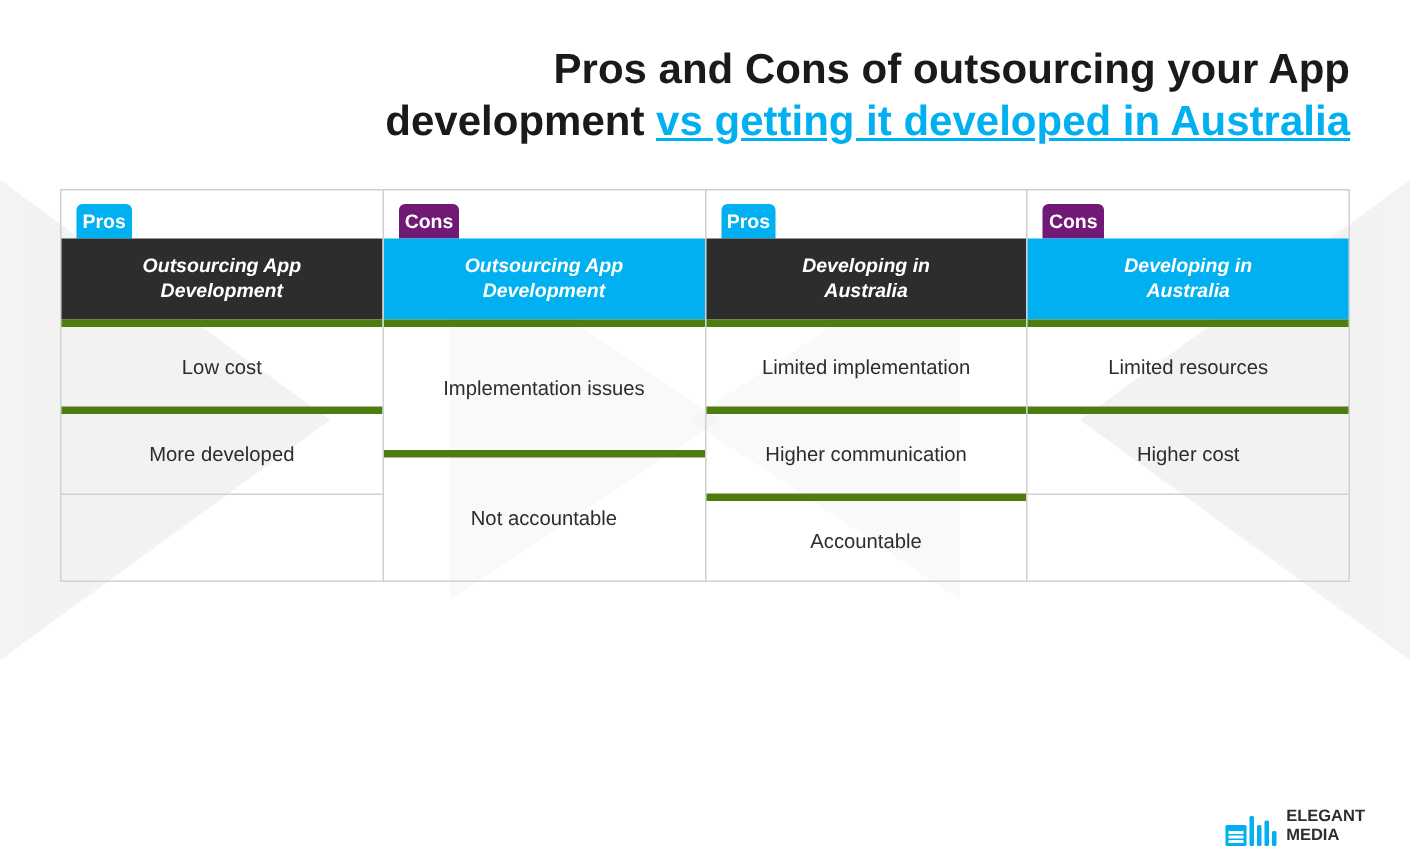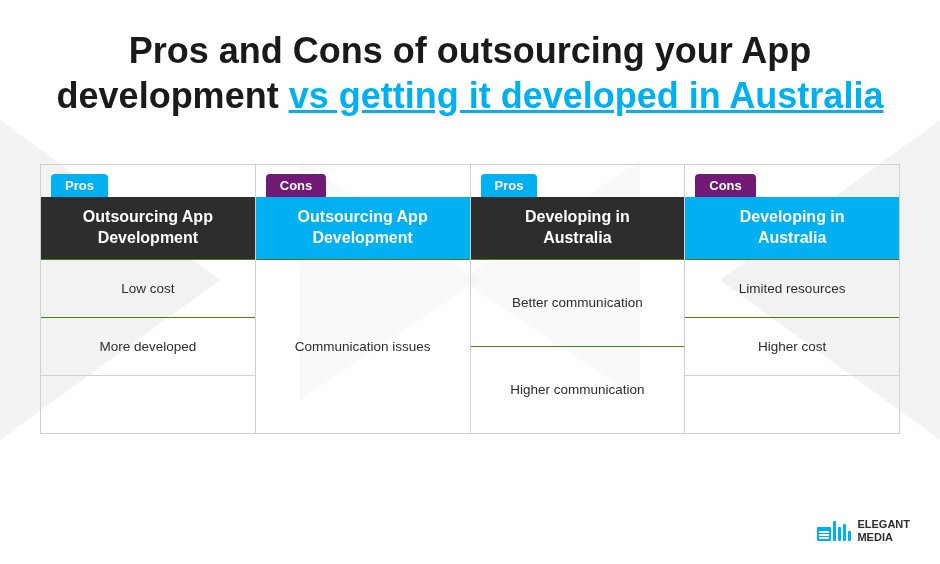--- a/index.html
+++ b/index.html
@@ -13,26 +13,26 @@
       position: relative;
     }
 
     .content {
       position: relative;
       z-index: 1;
       padding: 28px 40px 20px 40px;
     }
 
     .title {
-      text-align: center;
-      font-size: 36px;
+      text-align: right;
+      font-size: 28px;
       font-weight: 900;
       color: #1a1a1a;
       line-height: 1.25;
-      margin-bottom: 46px;
+      margin-bottom: 28px;
     }
 
     .title .highlight {
       color: #00b0f0;
       font-weight: 900;
       text-decoration: underline;
     }
 
     
     .table-wrapper {
@@ -57,70 +57,71 @@
     
     .badge-row {
       padding: 0 0 0 10px;
       height: 32px;
       display: flex;
       align-items: flex-end;
     }
 
     .badge {
       display: inline-block;
-      padding: 4px 14px;
+      padding: 4px 4px;
       border-radius: 4px 4px 0 0;
       font-size: 13px;
       font-weight: 700;
       color: #ffffff;
     }
 
     .badge-blue { background: #00b0f0; }
     .badge-dark { background: #701a75; }
 
     
     .col-header {
       padding: 10px 12px;
       text-align: center;
-      font-size: 16px;
+      font-size: 13px;
       font-weight: 700;
       color: #ffffff;
       line-height: 1.3;
+      font-style: italic;
     }
 
     .col-header-blue { background: #00b0f0; }
     .col-header-dark { background: #2d2d2d; }
 
     
     .cell {
       flex: 1;
       display: flex;
       align-items: center;
       justify-content: center;
       text-align: center;
       padding: 14px 8px;
       font-size: 13.5px;
       color: #2d2d2d;
-      border-top: 1px solid #4d7c0f;
+      border-top: 5px solid #4d7c0f;
       min-height: 58px;
     }
 
     .cell-empty {
       flex: 1;
       min-height: 58px;
       border-top: 1px solid #d0d0d0;
     }
 
     
     .logo {
       position: absolute;
-      bottom: 20px;
+      bottom: 0;
       right: 30px;
       display: flex;
-      align-items: center;
+      align-items: flex-end;
       gap: 6px;
       z-index: 2;
     }
 
     .logo-icon {
       display: flex;
       gap: 2px;
       align-items: flex-end;
     }
 
@@ -168,29 +169,31 @@
         <div class="col-header col-header-dark">Outsourcing App<br>Development</div>
         <div class="cell">Low cost</div>
         <div class="cell">More developed</div>
         <div class="cell-empty"></div>
       </div>
       <div class="col">
         <div class="badge-row">
           <span class="badge badge-dark">Cons</span>
         </div>
         <div class="col-header col-header-blue">Outsourcing App<br>Development</div>
-        <div class="cell">Communication issues</div>
+        <div class="cell">Implementation issues</div>
+        <div class="cell">Not accountable</div>
       </div>
       <div class="col">
         <div class="badge-row">
           <span class="badge badge-blue">Pros</span>
         </div>
         <div class="col-header col-header-dark">Developing in<br>Australia</div>
-        <div class="cell">Better communication</div>
+        <div class="cell">Limited implementation</div>
         <div class="cell">Higher communication</div>
+        <div class="cell">Accountable</div>
       </div>
       <div class="col">
         <div class="badge-row">
           <span class="badge badge-dark">Cons</span>
         </div>
         <div class="col-header col-header-blue">Developing in<br>Australia</div>
         <div class="cell">Limited resources</div>
         <div class="cell">Higher cost</div>
         <div class="cell-empty"></div>
       </div>

